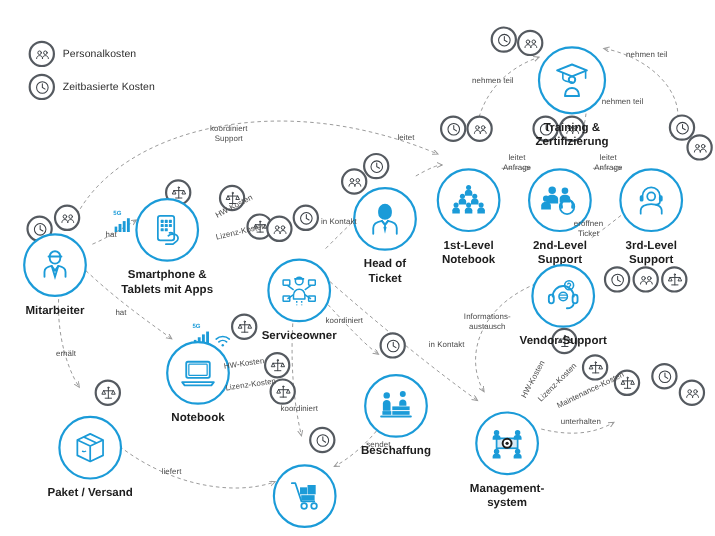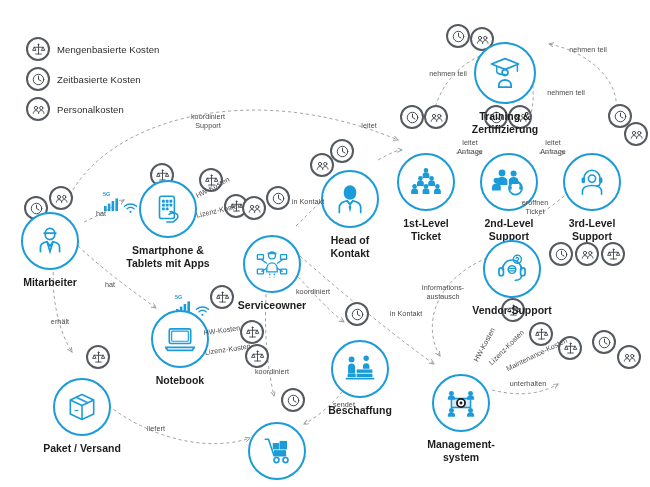--- a/index.html
+++ b/index.html
@@ -66,46 +66,37 @@
       <path d="M538,216 C566,196 582,180 588,180"></path>
       <path d="M487,258 C430,282 424,330 440,356"></path>
       <path d="M492,390 C524,398 544,392 558,384"></path>
     </g>
   </svg>
 
   <div class="legend">
     <div class="legend-row">
       <span class="badge legend-badge">
         <svg width="15" height="15" viewBox="0 0 24 24" stroke="#3a3f45" stroke-width="1.4" fill="none" stroke-linecap="round">
-          <path d="M12 4.8v14.4M7.4 19.2h9.2M5 8.4h14M12 4.8a.9.9 0 100-1.8.9.9 0 000 1.8z" fill="none"></path>
-          <path d="M5 8.4L2.6 13.4h4.8zM19 8.4l-2.4 5h4.8z"></path>
+          <circle cx="8" cy="9.5" r="2.6"></circle>
+            <path d="M3.6 18c0-2.6 2-4.3 4.4-4.3s4.4 1.7 4.4 4.3"></path>
+          <circle cx="16.4" cy="9.5" r="2.6"></circle>
+            <path d="M12 18c0-2.6 2-4.3 4.4-4.3s4.4 1.7 4.4 4.3"></path>
         </svg>
       </span>
-      <span class="legend-label">Mengenbasierte Kosten</span>
+      <span class="legend-label">Personalkosten</span>
     </div>
     <div class="legend-row">
       <span class="badge legend-badge">
         <svg width="15" height="15" viewBox="0 0 24 24" stroke="#3a3f45" stroke-width="1.5" fill="none" stroke-linecap="round">
           <circle cx="12" cy="12" r="8.4"></circle>
             <path d="M12 6.6V12l4 2.4"></path>
         </svg>
       </span>
       <span class="legend-label">Zeitbasierte Kosten</span>
     </div>
-    <div class="legend-row">
-      <span class="badge legend-badge">
-        <svg width="15" height="15" viewBox="0 0 24 24" stroke="#3a3f45" stroke-width="1.4" fill="none" stroke-linecap="round">
-          <circle cx="8" cy="9.5" r="2.6"></circle>
-            <path d="M3.6 18c0-2.6 2-4.3 4.4-4.3s4.4 1.7 4.4 4.3"></path>
-          <circle cx="16.4" cy="9.5" r="2.6"></circle>
-            <path d="M12 18c0-2.6 2-4.3 4.4-4.3s4.4 1.7 4.4 4.3"></path>
-        </svg>
-      </span>
-      <span class="legend-label">Personalkosten</span>
-    </div>
   </div>
 
   <div class="badge" style="left:24px;top:196px">
     <svg width="15" height="15" viewBox="0 0 24 24" stroke="#3a3f45" stroke-width="1.5" fill="none" stroke-linecap="round">
         <circle cx="12" cy="12" r="8.4"></circle>
         <path d="M12 6.6V12l4 2.4"></path>
       </svg>
     </div>
   <div class="badge" style="left:49px;top:186px">
     <svg width="15" height="15" viewBox="0 0 24 24" stroke="#3a3f45" stroke-width="1.4" fill="none" stroke-linecap="round">
@@ -368,21 +359,21 @@
     <div class="disc">
       <svg width="34" height="34" viewBox="0 0 32 32" fill="none" stroke="#1b9bd8" stroke-width="1.6" stroke-linecap="round">
         <path d="M10.5 8.6h11M11.5 8.6a4.5 4.5 0 019 0v1.6a4.5 4.5 0 01-9 0z"></path>
         <path d="M7 26v-4.2c0-3 3.2-4.6 6.2-5.1l2.8 4 2.8-4c3 .5 6.2 2.1 6.2 5.1V26"></path>
         <path d="M13.2 16.7L16 26l2.8-9.3"></path>
       </svg>
     </div>
     <div class="caption">Mitarbeiter</div>
   </div>
 
-  <div class="node" style="left:168px;top:180px">
+  <div class="node" style="left:152px;top:180px">
     <div class="disc">
       <svg width="34" height="34" viewBox="0 0 32 32" fill="none" stroke="#1b9bd8" stroke-width="1.5" stroke-linecap="round">
         <rect x="8" y="4" width="14" height="21" rx="2"></rect>
         <g fill="#1b9bd8" stroke="none">
             <rect x="10.4" y="7.4" width="2.6" height="2.6" rx=".5"></rect>
             <rect x="13.9" y="7.4" width="2.6" height="2.6" rx=".5"></rect>
             <rect x="17.4" y="7.4" width="2.6" height="2.6" rx=".5"></rect>
             <rect x="10.4" y="11" width="2.6" height="2.6" rx=".5"></rect>
             <rect x="13.9" y="11" width="2.6" height="2.6" rx=".5"></rect>
             <rect x="17.4" y="11" width="2.6" height="2.6" rx=".5"></rect>
@@ -470,21 +461,21 @@
     <div class="disc">
       <svg width="36" height="36" viewBox="0 0 32 32" fill="none" stroke="#1b9bd8" stroke-width="1.5" stroke-linecap="round">
         <path d="M11.2 9.4a4.8 4.8 0 019.6 0v1.8a4.8 4.8 0 01-9.6 0z" fill="#1b9bd8" stroke="none"></path>
         <path d="M11.2 9.4a4.8 4.8 0 019.6 0v1.8a4.8 4.8 0 01-9.6 0z"></path>
         <path d="M6.5 28v-4.6c0-3.4 3.6-5.2 7-5.8l2.5 3.2 2.5-3.2c3.4.6 7 2.4 7 5.8V28"></path>
         <path d="M13.5 17.6L16 20.8l2.5-3.2"></path>
         <path d="M16 20.8l-1.2 2.2 1.2 5 1.2-5z" fill="#1b9bd8" stroke="none"></path>
       </svg>
     </div>
     <div class="caption">Head of
-Kontakt</div>
+Ticket</div>
   </div>
 
   <div class="node" style="left:426px;top:153px">
     <div class="disc">
       <svg width="36" height="30" viewBox="0 0 36 30" fill="#1b9bd8">
         <g>
           <circle cx="18" cy="3.4" r="2.3"></circle>
             <path d="M14.6 11V8.2c0-1.7 1.5-2.9 3.4-2.9s3.4 1.2 3.4 2.9V11z"></path>
           <circle cx="12.4" cy="11.4" r="2.3"></circle>
             <path d="M9 19v-2.8c0-1.7 1.5-2.9 3.4-2.9s3.4 1.2 3.4 2.9V19z"></path>
@@ -493,21 +484,21 @@
           <circle cx="6.6" cy="19.4" r="2.3"></circle>
             <path d="M3.2 27v-2.8c0-1.7 1.5-2.9 3.4-2.9s3.4 1.2 3.4 2.9V27z"></path>
           <circle cx="18" cy="19.4" r="2.3"></circle>
             <path d="M14.6 27v-2.8c0-1.7 1.5-2.9 3.4-2.9s3.4 1.2 3.4 2.9V27z"></path>
           <circle cx="29.4" cy="19.4" r="2.3"></circle>
             <path d="M26 27v-2.8c0-1.7 1.5-2.9 3.4-2.9s3.4 1.2 3.4 2.9V27z"></path>
         </g>
       </svg>
     </div>
     <div class="caption">1st-Level
-Ticket</div>
+Notebook</div>
   </div>
 
   <div class="node" style="left:509px;top:153px">
     <div class="disc">
       <svg width="36" height="32" viewBox="0 0 36 32" fill="#1b9bd8">
         <circle cx="11" cy="7" r="3.4"></circle>
           <path d="M5.6 19v-4c0-2.4 2.4-4 5.4-4s5.4 1.6 5.4 4v4z"></path>
         <circle cx="22.6" cy="7.4" r="3"></circle>
           <path d="M17.8 18v-3.4c0-2.1 2.2-3.5 4.8-3.5s4.8 1.4 4.8 3.5V18z"></path>
         <circle cx="5.4" cy="14.6" r="2.8"></circle>
@@ -532,21 +523,21 @@
         <rect x="22.6" y="11.8" width="3.2" height="5.4" rx="1.4" fill="#1b9bd8" stroke="none"></rect>
         <circle cx="16" cy="12.8" r="3.4"></circle>
         <path d="M7 27.5v-2.6c0-3.6 4-5.6 9-5.6s9 2 9 5.6v2.6"></path>
         <path d="M23.5 17.2c0 1.6-1.6 2.6-3.4 2.6"></path>
       </svg>
     </div>
     <div class="caption">3rd-Level
 Support</div>
   </div>
 
-  <div class="node" style="left:505px;top:42px">
+  <div class="node" style="left:520px;top:42px">
     <div class="disc lg">
       <svg width="36" height="36" viewBox="0 0 32 32" fill="none" stroke="#1b9bd8" stroke-width="1.6" stroke-linecap="round" stroke-linejoin="round">
         <path d="M16 3.2L28 8l-12 4.8L4 8z"></path>
         <path d="M8.6 10.4v4.2c0 1.6 3.3 2.8 7.4 2.8" stroke-width="1.3"></path>
         <path d="M27 9v5.4" stroke-width="1.3"></path>
         <circle cx="16" cy="15.6" r="2.6"></circle>
         <path d="M10.5 28.6v-1.4c0-3 2.5-5 5.5-5s5.5 2 5.5 5v1.4"></path>
         <path d="M10.5 28.6h11"></path>
       </svg>
     </div>

